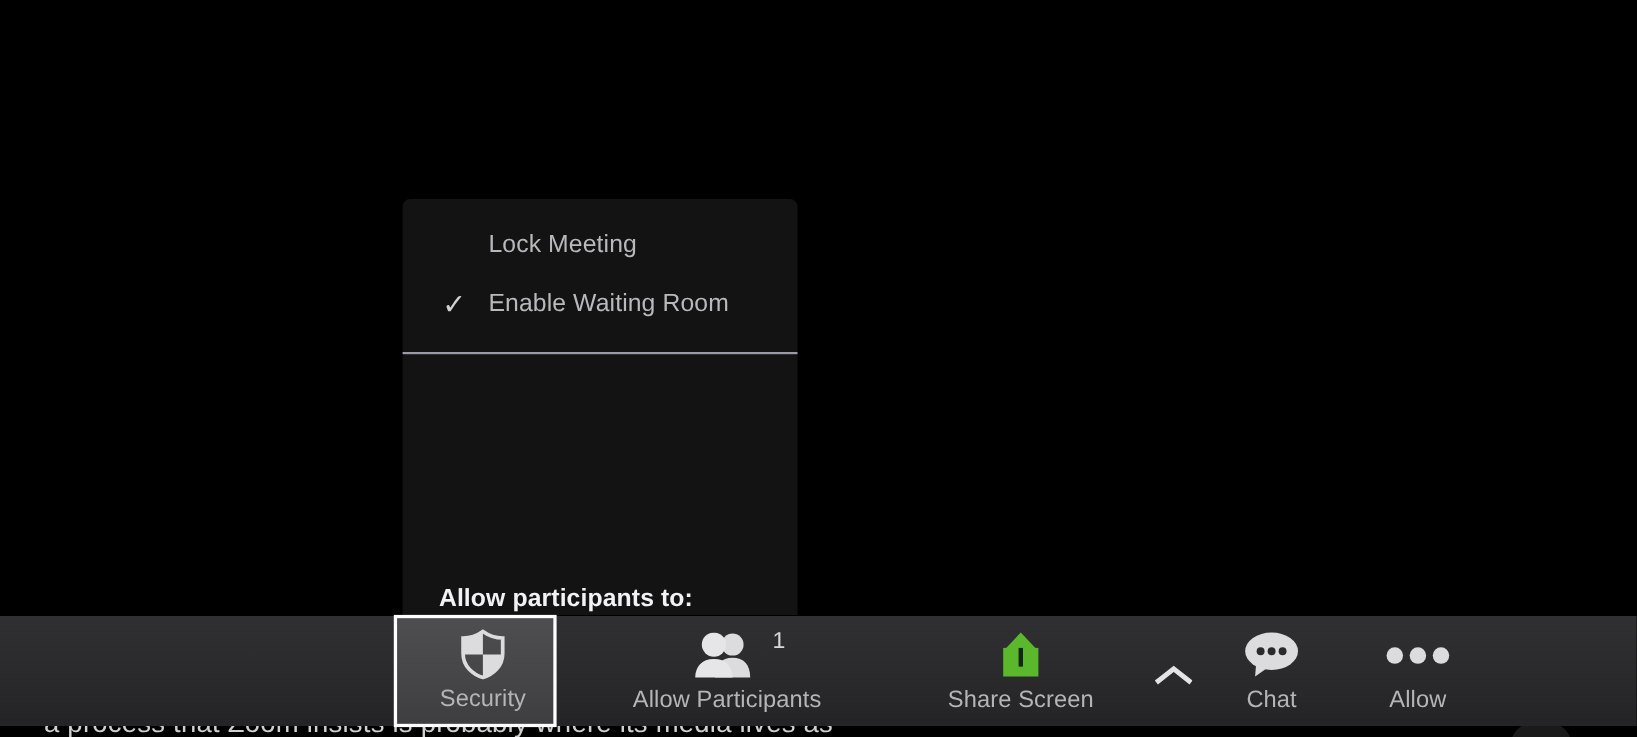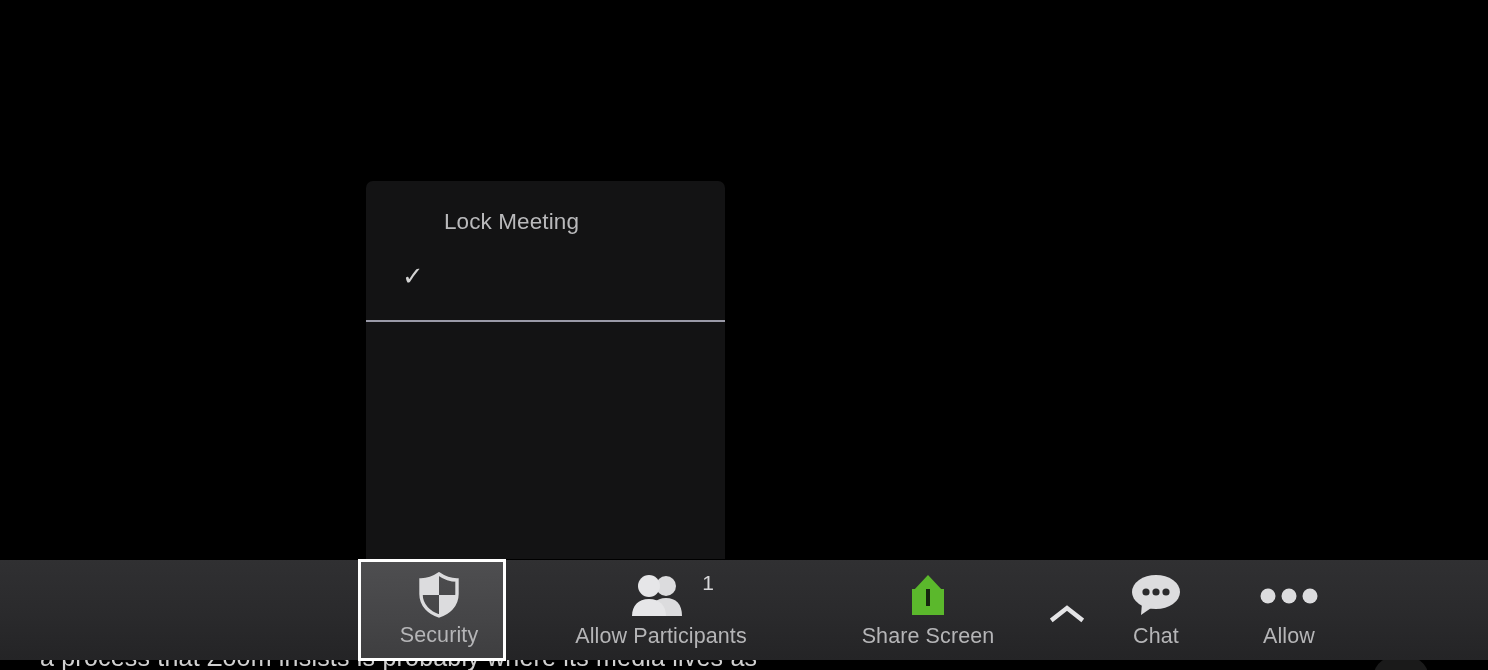--- a/index.html
+++ b/index.html
@@ -194,26 +194,28 @@
 
     <div class="menu-group-top">
 
       <div class="menu-item">
 
         <span class="menu-label">Lock Meeting</span>
       </div>
 
       <div class="menu-item">
         <span class="menu-check">✓</span>
+        <span class="menu-label">Enable Waiting Room</span>
       </div>
 
     </div>
 
     <div class="menu-divider"></div>
 
+    <div class="menu-section-title">Allow participants to:</div>
 
     <div class="menu-group-bottom">
 
       <div class="menu-item">
         <span class="menu-check">✓</span>
         <span class="menu-label">Share Screen</span>
       </div>
 
       <div class="menu-item">
         <span class="menu-check">✓</span>

